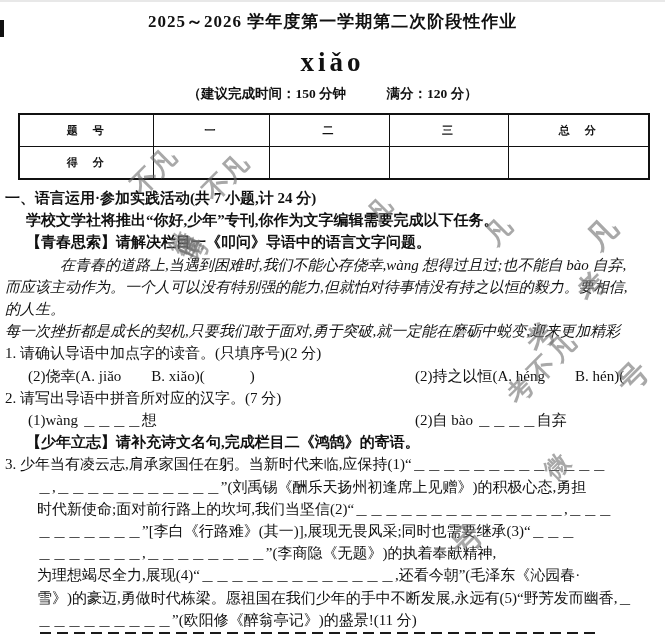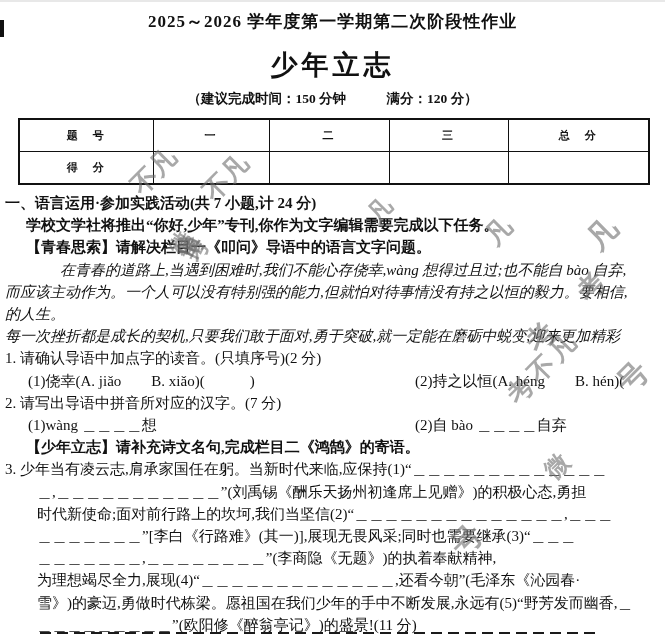--- a/index.html
+++ b/index.html
@@ -51,21 +51,21 @@
   }
 </style>
 </head>
 <body>
 
 <div class="page">
 
   <div class="edge-mark"></div>
 
   <div class="hdr1">2025～2026 学年度第一学期第二次阶段性作业</div>
-  <div class="hdr2">少年立志</div>
+  <div class="hdr2">xiǎo</div>
   <div class="hdr3">（建议完成时间：150 分钟　　　满分：120 分）</div>
 
   <table class="score">
     <colgroup>
         <col class="c0">
         <col class="c1">
         <col class="c2">
         <col class="c3">
         <col class="c4">
       </colgroup>
@@ -92,21 +92,21 @@
     <div class="ln bold ind38">学校文学社将推出“你好,少年”专刊,你作为文字编辑需要完成以下任务。</div>
     <div class="ln bold ind38">【青春思索】请解决栏目一《叩问》导语中的语言文字问题。</div>
 
     <div class="ln passage ind48">在青春的道路上,当遇到困难时,我们不能心存侥幸,wàng 想得过且过;也不能自 bào 自弃,</div>
     <div class="ln passage ind5">而应该主动作为。一个人可以没有特别强的能力,但就怕对待事情没有持之以恒的毅力。要相信,</div>
     <div class="ln passage ind5">的人生。</div>
     <div class="ln passage ind5">每一次挫折都是成长的契机,只要我们敢于面对,勇于突破,就一定能在磨砺中蜕变,迎来更加精彩</div>
 
     <div class="ln ind5">1. 请确认导语中加点字的读音。(只填序号)(2 分)</div>
     <div class="ln ind28 two-col">
-      <span>(1)侥幸(A. jiǎo　　B. xiǎo)(　　　)</span>
+      <span>(2)侥幸(A. jiǎo　　B. xiǎo)(　　　)</span>
       <span class="colB">(2)持之以恒(A. héng　　B. hén)(　　　)</span>
     </div>
 
     <div class="ln ind5">2. 请写出导语中拼音所对应的汉字。(7 分)</div>
     <div class="ln ind28 two-col">
       <span>(1)wàng ＿＿＿＿想</span>
       <span class="colB">(2)自 bào ＿＿＿＿自弃</span>
     </div>
 
     <div class="ln bold ind38">【少年立志】请补充诗文名句,完成栏目二《鸿鹄》的寄语。</div>

